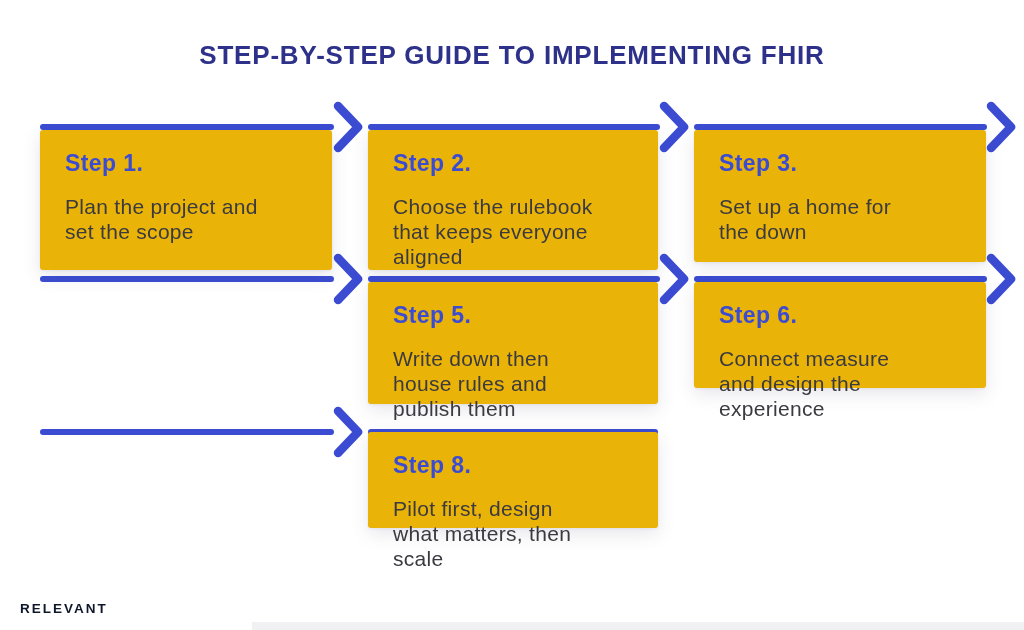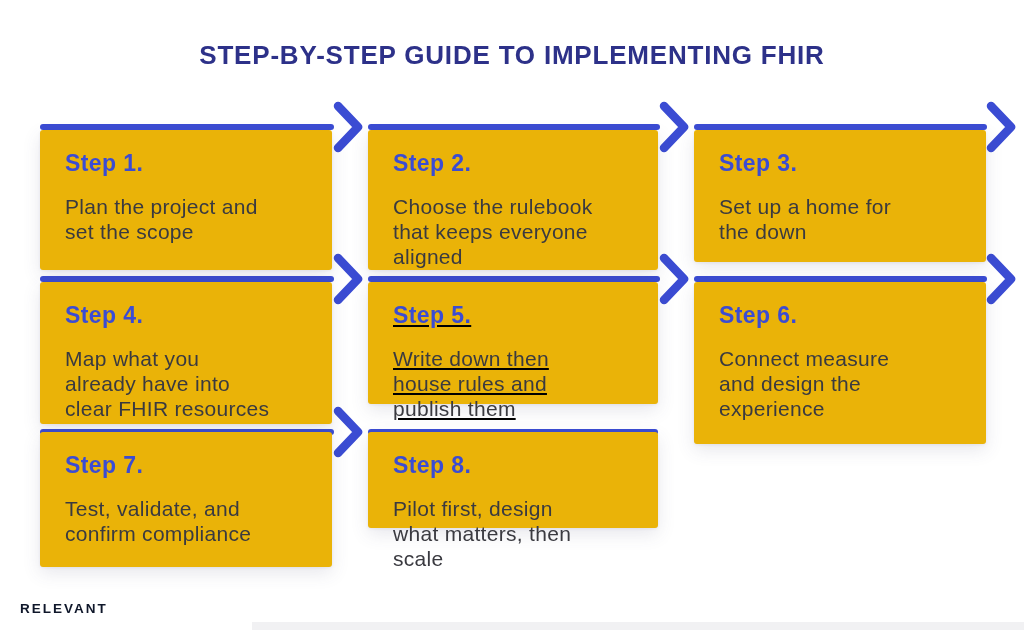--- a/index.html
+++ b/index.html
@@ -45,22 +45,22 @@
     line-height: 25px;
     letter-spacing: 0.3px;
     margin: 17px 12px 0 25px;
     white-space: pre-line;
   }
   
   .pos-1 { left: 40px;  top: 130px; width: 292px; height: 140px; }
   .pos-2 { left: 368px; top: 130px; width: 290px; height: 140px; }
   .pos-3 { left: 694px; top: 130px; width: 292px; height: 132px; }
   .pos-4 { left: 40px;  top: 282px; width: 292px; height: 142px; }
-  .pos-5 { left: 368px; top: 282px; width: 290px; height: 122px; text-decoration: underline; }
-  .pos-6 { left: 694px; top: 282px; width: 292px; height: 162px; }
+  .pos-5 { left: 368px; top: 282px; width: 290px; height: 122px; }
+  .pos-6 { left: 694px; top: 282px; width: 292px; height: 106px; }
   .pos-7 { left: 40px;  top: 432px; width: 292px; height: 135px; }
   .pos-8 { left: 368px; top: 432px; width: 290px; height: 96px; }
   
   .a-line {
     position: absolute;
     height: 6px;
     border-radius: 3px;
     background: var(--accent);
   }
   .l-1a { left: 40px;  top: 124px; width: 294px; }
@@ -150,42 +150,31 @@
     <div class="label">Step 2.</div>
     <div class="text">Choose the rulebook
 that keeps everyone
 aligned</div>
   </div>
   <div class="card pos-3">
     <div class="label">Step 3.</div>
     <div class="text">Set up a home for
 the down</div>
   </div>
-  <div class="card pos-4">
-    <div class="label">Step 4.</div>
-    <div class="text">Map what you
-already have into
-clear FHIR resources</div>
-  </div>
   <div class="card pos-5">
     <div class="label">Step 5.</div>
     <div class="text">Write down then
 house rules and
 publish them</div>
   </div>
   <div class="card pos-6">
     <div class="label">Step 6.</div>
     <div class="text">Connect measure
 and design the
 experience</div>
-  </div>
-  <div class="card pos-7">
-    <div class="label">Step 7.</div>
-    <div class="text">Test, validate, and
-confirm compliance</div>
   </div>
   <div class="card pos-8">
     <div class="label">Step 8.</div>
     <div class="text">Pilot first, design
 what matters, then
 scale</div>
   </div>
 
   <div class="brand">RELEVANT</div>
   <div class="bottom-strip"></div>

